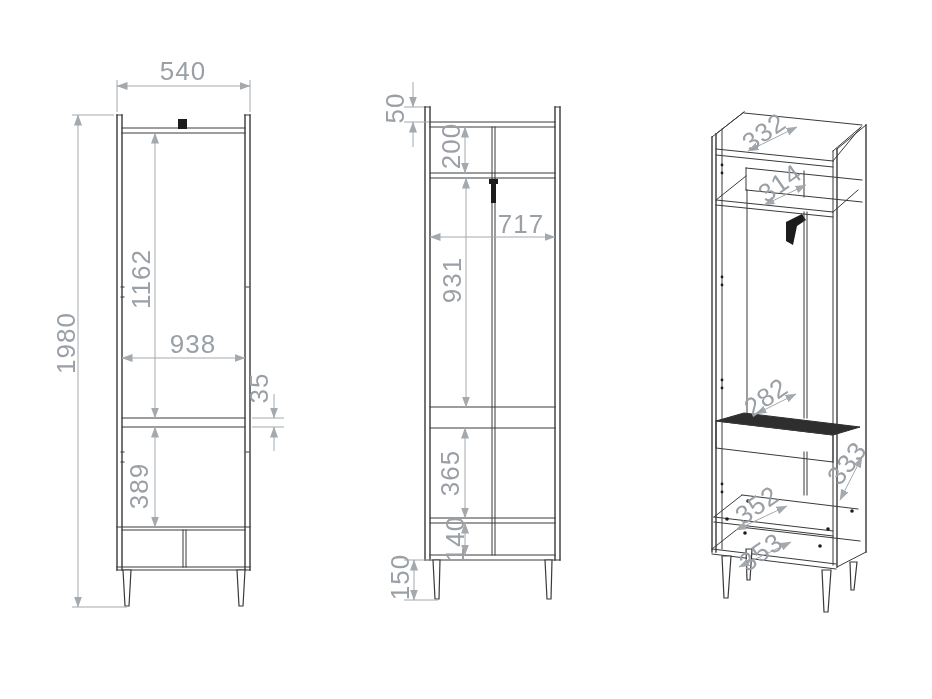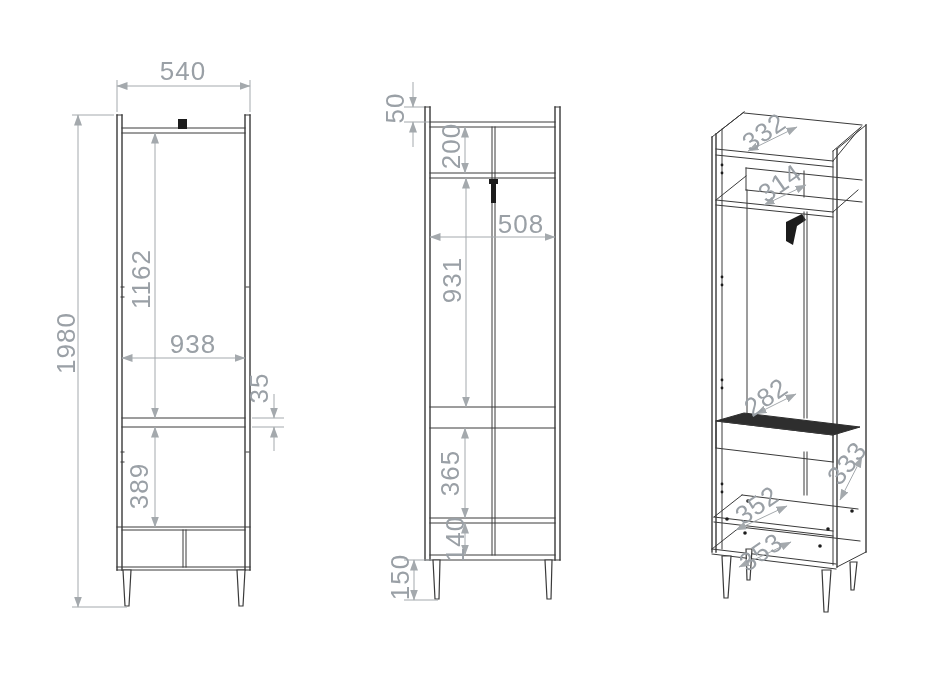--- a/index.html
+++ b/index.html
@@ -173,21 +173,21 @@
 
 <span class="dimlbl" style="left:183px;top:71px;--r:0deg">540</span>
 <span class="dimlbl" style="left:66px;top:343px;--r:-90deg">1980</span>
 <span class="dimlbl" style="left:141px;top:279px;--r:-90deg">1162</span>
 <span class="dimlbl" style="left:193px;top:344px;--r:0deg">938</span>
 <span class="dimlbl" style="left:259px;top:388px;--r:-90deg">35</span>
 <span class="dimlbl" style="left:139px;top:486px;--r:-90deg">389</span>
 
 <span class="dimlbl" style="left:395px;top:108px;--r:-90deg">50</span>
 <span class="dimlbl" style="left:451px;top:146px;--r:-90deg">200</span>
-<span class="dimlbl" style="left:521px;top:224px;--r:0deg">508</span>
+<span class="dimlbl" style="left:521px;top:224px;--r:0deg">717</span>
 <span class="dimlbl" style="left:452px;top:280px;--r:-90deg">931</span>
 <span class="dimlbl" style="left:450px;top:473px;--r:-90deg">365</span>
 <span class="dimlbl" style="left:455px;top:539px;--r:-90deg">140</span>
 <span class="dimlbl" style="left:400px;top:577px;--r:-90deg">150</span>
 
 <span class="dimlbl" style="left:764px;top:132px;--r:-35deg">332</span>
 <span class="dimlbl" style="left:780px;top:183px;--r:-35deg">314</span>
 <span class="dimlbl" style="left:766px;top:397px;--r:-35deg">282</span>
 <span class="dimlbl" style="left:847px;top:463px;--r:-52deg">333</span>
 <span class="dimlbl" style="left:757px;top:505px;--r:-35deg">352</span>

